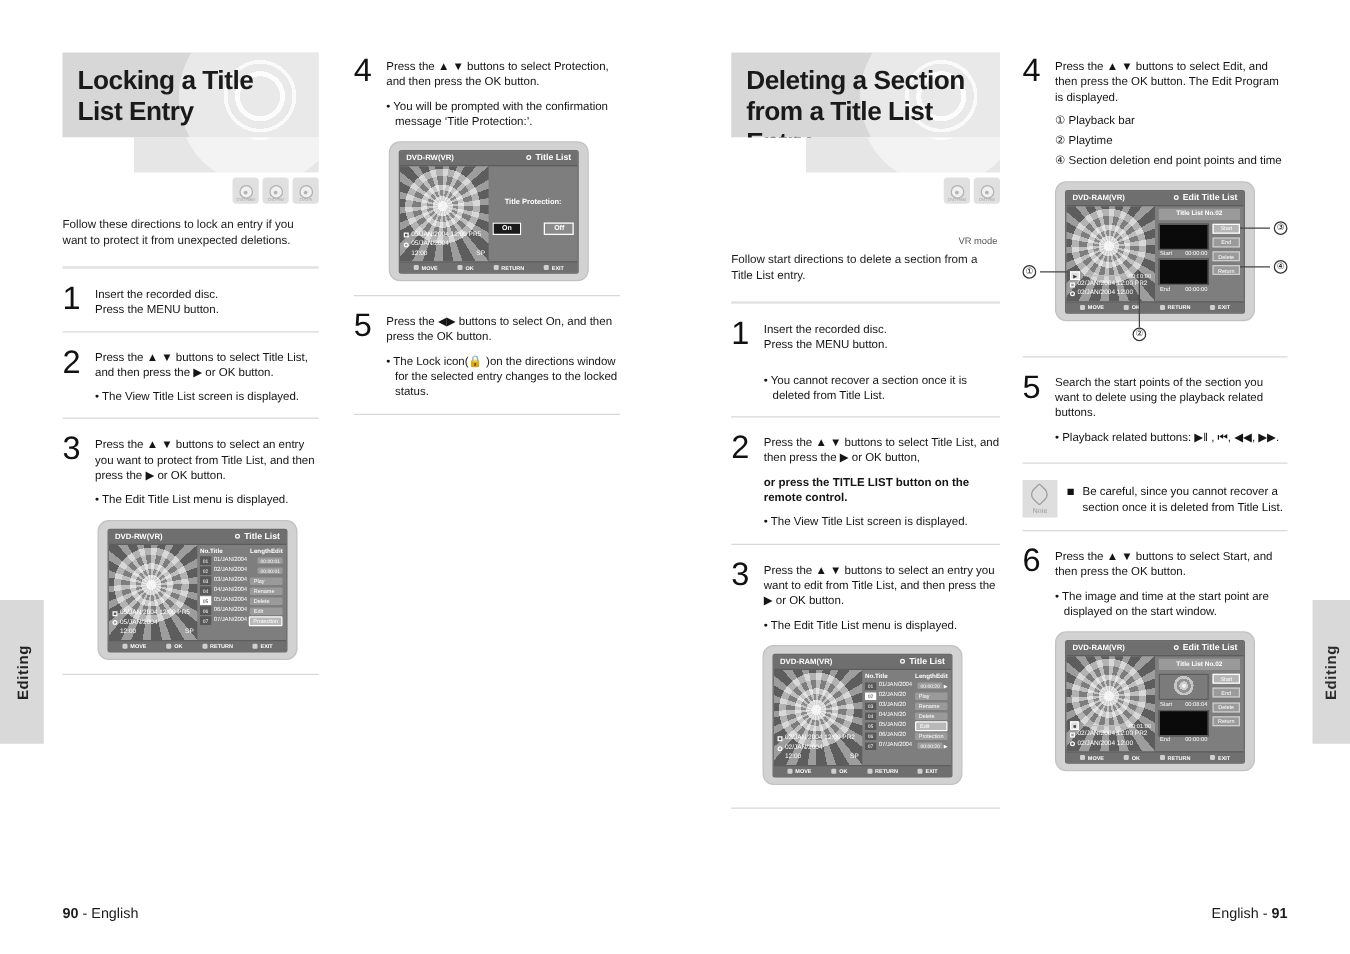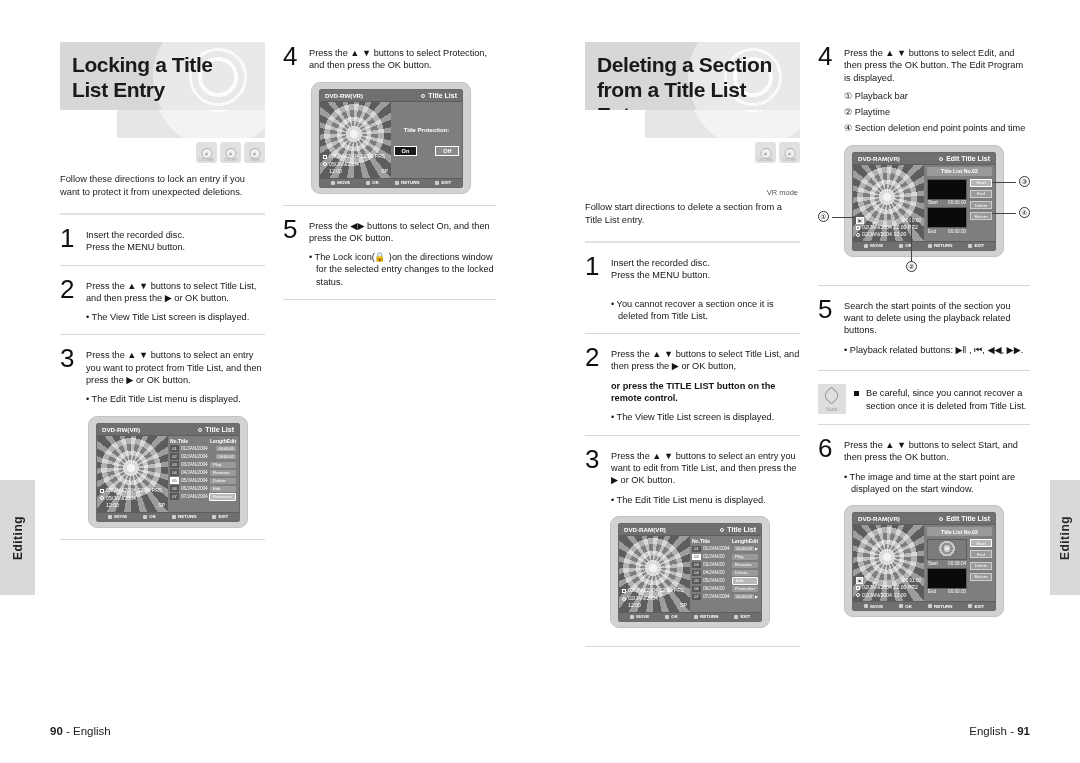--- a/index.html
+++ b/index.html
@@ -469,21 +469,21 @@
 </head>
 <body>
 
 <div class="side-tab left">
   <span class="vlabel">Editing</span>
 </div>
 <div class="side-tab right">
   <span class="vlabel">Editing</span>
 </div>
 
-<div class="col" style="left:60px; width:205px;">
+<div class="col" style="left:50px; width:205px;">
 
   <div class="banner">
     <div class="disc-bg"></div>
     <h1>Locking a Title List Entry</h1>
   </div>
   <div class="banner-tail">
     <div class="disc-bg2"></div>
   </div>
 
   <div class="disc-badges">
@@ -620,20 +620,21 @@
   </div>
   <hr class="rule thin">
 </div>
 
 <div class="col" style="left:283px; width:213px;">
 
   <div class="step" style="margin-top:3px;">
     <div class="num">4</div>
     <div class="body">
       <p>Press the ▲ ▼ buttons to select Protection, and then press the OK button.</p>
+      <p class="bullet">• You will be prompted with the confirmation message ‘Title Protection:’.</p>
     </div>
   </div>
 
   <div class="tv" style="margin-left:28px; width:160px;">
     <div class="tv-inner">
       <div class="tv-title">
         <span>DVD-RW(VR)</span>
         <span class="rt"><i class="dot"></i><b>Title List</b></span>
       </div>
       <div class="tv-main">

